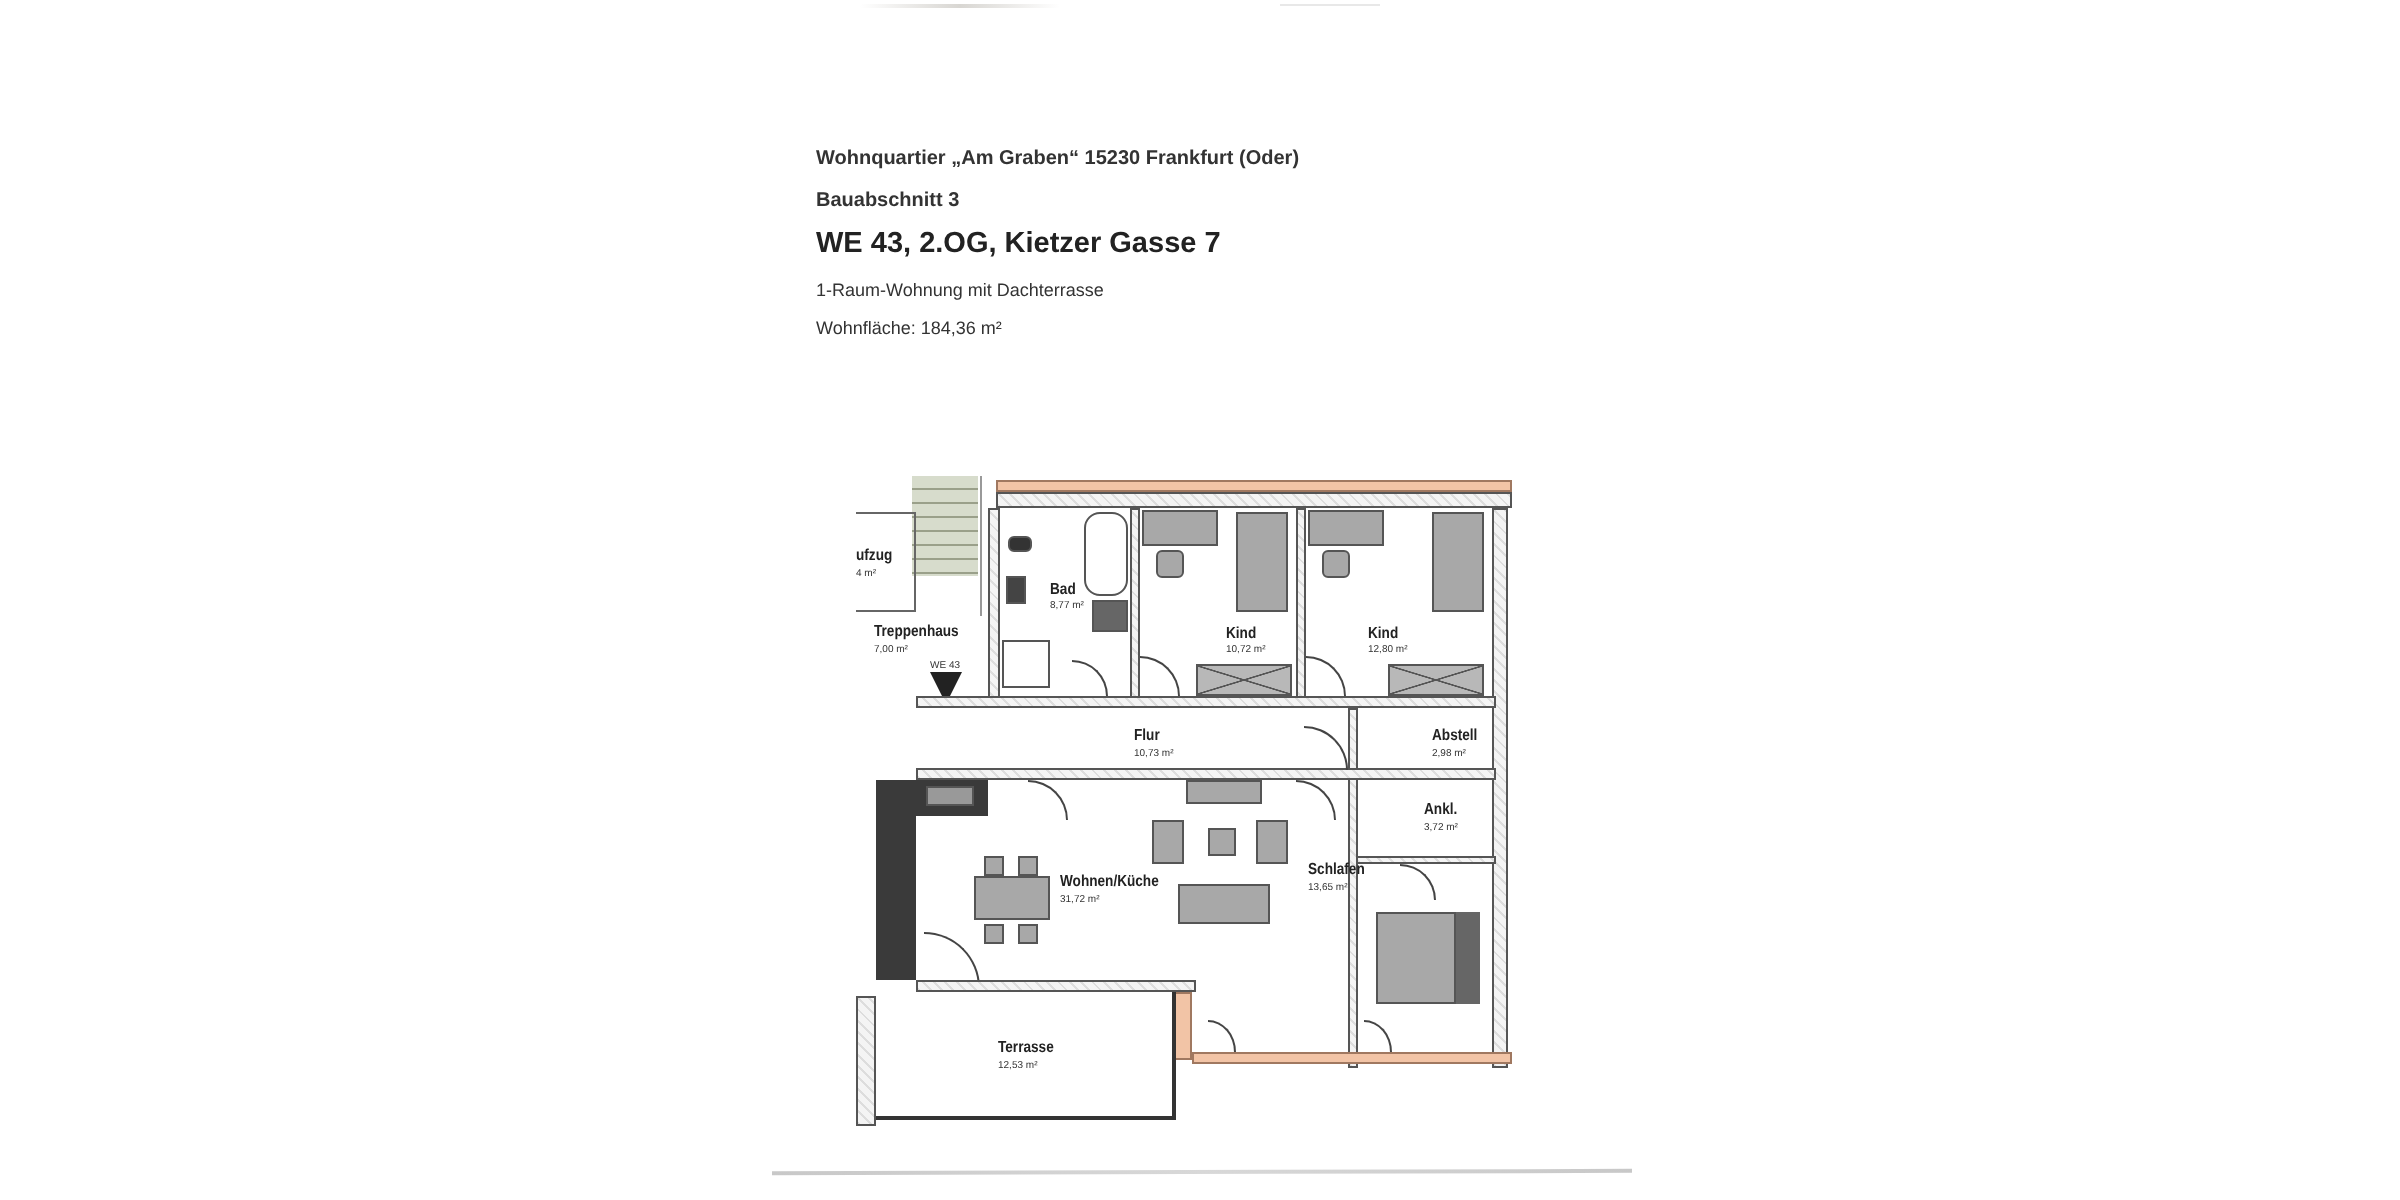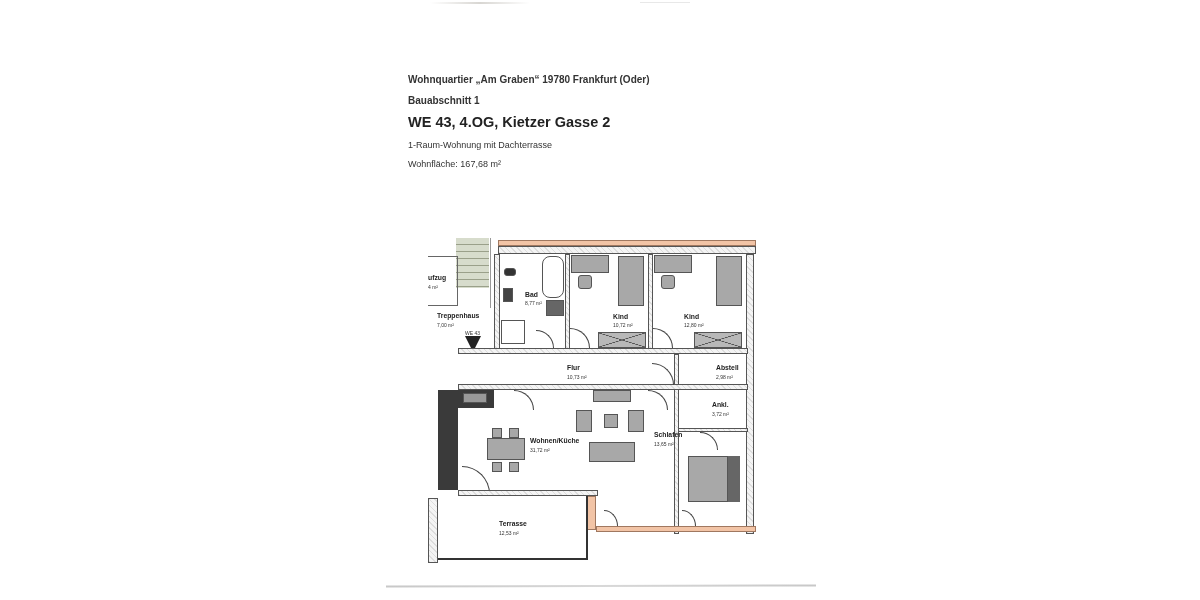--- a/index.html
+++ b/index.html
@@ -31,25 +31,25 @@
   .stairs { position:absolute; background:repeating-linear-gradient(180deg,#d7dccc 0 6px,#9aa08a 6px 7px); }
 </style>
 </head>
 <body>
 
 <div class="page"></div>
 <div class="scan-top"></div>
 <div class="scan-top2"></div>
 <div class="scan-bottom"></div>
 
-<div class="txt t1">Wohnquartier „Am Graben“ 19780 Frankfurt (Oder)</div>
-<div class="txt t2">Bauabschnitt 1</div>
-<div class="txt t3">WE 43, 4.OG, Kietzer Gasse 2</div>
+<div class="txt t1">Wohnquartier „Am Graben“ 15230 Frankfurt (Oder)</div>
+<div class="txt t2">Bauabschnitt 3</div>
+<div class="txt t3">WE 43, 2.OG, Kietzer Gasse 7</div>
 <div class="txt t4">1-Raum-Wohnung mit Dachterrasse</div>
-<div class="txt t5">Wohnfläche: 167,68 m²</div>
+<div class="txt t5">Wohnfläche: 184,36 m²</div>
 
 <div class="plan">
 
   <div class="stairs" style="left:28px;top:0;width:33px;height:50px;"></div>
   <div style="position:absolute;left:0;top:0;width:62px;height:70px;border-right:1px solid #999;"></div>
   <div style="position:absolute;left:0;top:18px;width:30px;height:50px;border:1px solid #666;border-left:none;box-sizing:border-box;"></div>
   <div class="room-label" style="left:0;top:35px;">ufzug</div>
   <div class="room-area" style="left:0;top:46px;">4 m²</div>
   <div class="room-label" style="left:9px;top:73px;">Treppenhaus</div>
   <div class="room-area" style="left:9px;top:84px;">7,00 m²</div>

